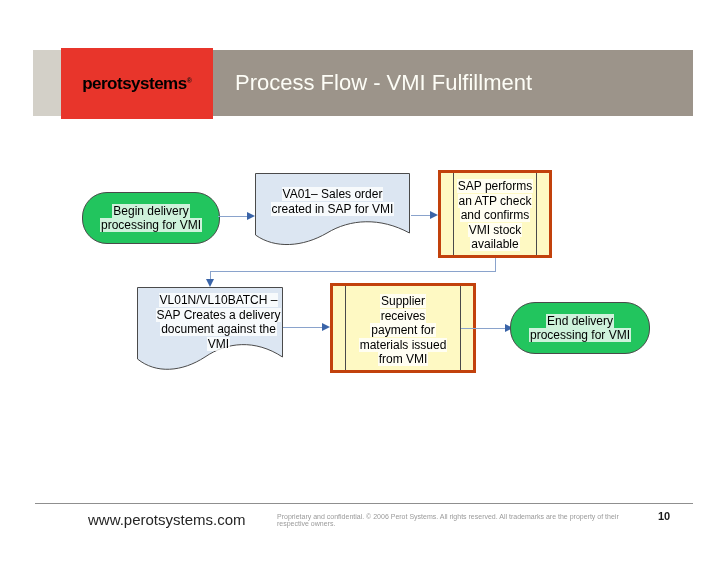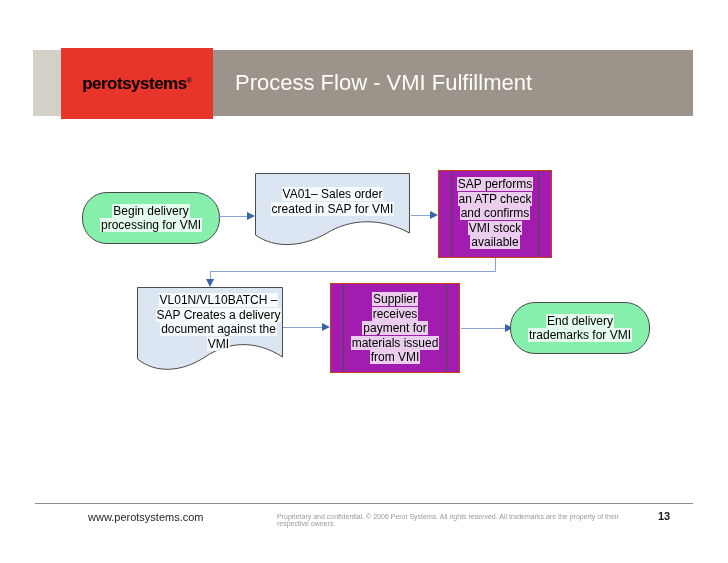--- a/index.html
+++ b/index.html
@@ -23,44 +23,44 @@
     color:#fdfdf6;font-size:22px;white-space:nowrap;
   }
   
   .node-label{
     position:absolute;left:0;right:0;text-align:center;
     font-size:12px;line-height:14.5px;color:#000;
   }
   .hl{background:rgba(255,255,255,0.78);white-space:pre-line;padding:0 1px;
       -webkit-box-decoration-break:clone;box-decoration-break:clone;}
   .terminator{
-    position:absolute;background:#86efac;border:1px solid #4a4a4a;border-radius:25px;
+    position:absolute;background:#22c55e;border:1px solid #4a4a4a;border-radius:25px;
     display:flex;align-items:center;justify-content:center;
   }
   .terminator .node-label{position:static;}
   .process{
-    position:absolute;background:#a21caf;border:1px solid #c2410c;box-sizing:border-box;
+    position:absolute;background:#fef9c3;border:3px solid #c2410c;box-sizing:border-box;
   }
   .inner-line{position:absolute;top:0;bottom:0;width:1px;background:#4a4a4a;}
   .inner-line.l{left:12px;} .inner-line.r{right:12px;}
   .docshape{position:absolute;}
   .docshape svg{display:block;}
   
   .cline{position:absolute;background:#8aa3cc;}
   .arrow-right{
     position:absolute;width:0;height:0;
     border-left:8px solid #3a64a8;border-top:4.5px solid transparent;border-bottom:4.5px solid transparent;
   }
   .arrow-down{
     position:absolute;width:0;height:0;
     border-top:8px solid #3a64a8;border-left:4.5px solid transparent;border-right:4.5px solid transparent;
   }
   
   .footer-rule{position:absolute;left:35px;top:503px;width:658px;height:1px;background:#8f8f8f;}
-  .footer-site{position:absolute;left:88px;top:511px;font-size:11px;color:#262626;}
+  .footer-site{position:absolute;left:88px;top:511px;font-size:15px;color:#262626;}
   .footer-disclaimer{position:absolute;left:277px;top:513px;width:375px;font-size:7px;color:#9a9a9a;}
   .footer-page{position:absolute;left:658px;top:510px;font-size:11px;font-weight:bold;color:#1a1a1a;}
 </style>
 </head>
 <body>
 
 <div id="slide">
 
   <div class="header-strip"></div>
   <div class="header-bar"></div>
@@ -109,36 +109,36 @@
     </svg>
     <div class="node-label" style="top:6px;margin-left:17px;"><span class="hl">VL01N/VL10BATCH –
 SAP Creates a delivery
 document against the
 VMI</span></div>
   </div>
 
   <div class="cline" style="left:283px;top:327px;width:39px;height:1px;"></div>
   <div class="arrow-right" style="left:322px;top:323px;"></div>
 
-  <div class="process" style="left:330px;top:283px;width:130px;height:90px;">
+  <div class="process" style="left:330px;top:283px;width:146px;height:90px;">
     <div class="inner-line l"></div>
     <div class="inner-line r"></div>
     <div class="node-label" style="top:8px;"><span class="hl">Supplier
 receives
 payment for
 materials issued
 from VMI</span></div>
   </div>
 
   <div class="cline" style="left:461px;top:328px;width:44px;height:1px;"></div>
   <div class="arrow-right" style="left:505px;top:324px;"></div>
 
   <div class="terminator" style="left:510px;top:302px;width:138px;height:50px;">
     <div class="node-label"><span class="hl">End delivery
-trademarks for VMI</span></div>
+processing for VMI</span></div>
   </div>
 
   <div class="footer-rule"></div>
   <div class="footer-site">www.perotsystems.com</div>
   <div class="footer-disclaimer">Proprietary and confidential. © 2006 Perot Systems. All rights reserved. All trademarks are the property of their respective owners.</div>
-  <div class="footer-page">13</div>
+  <div class="footer-page">10</div>
 
 </div>
 
 </body></html>

